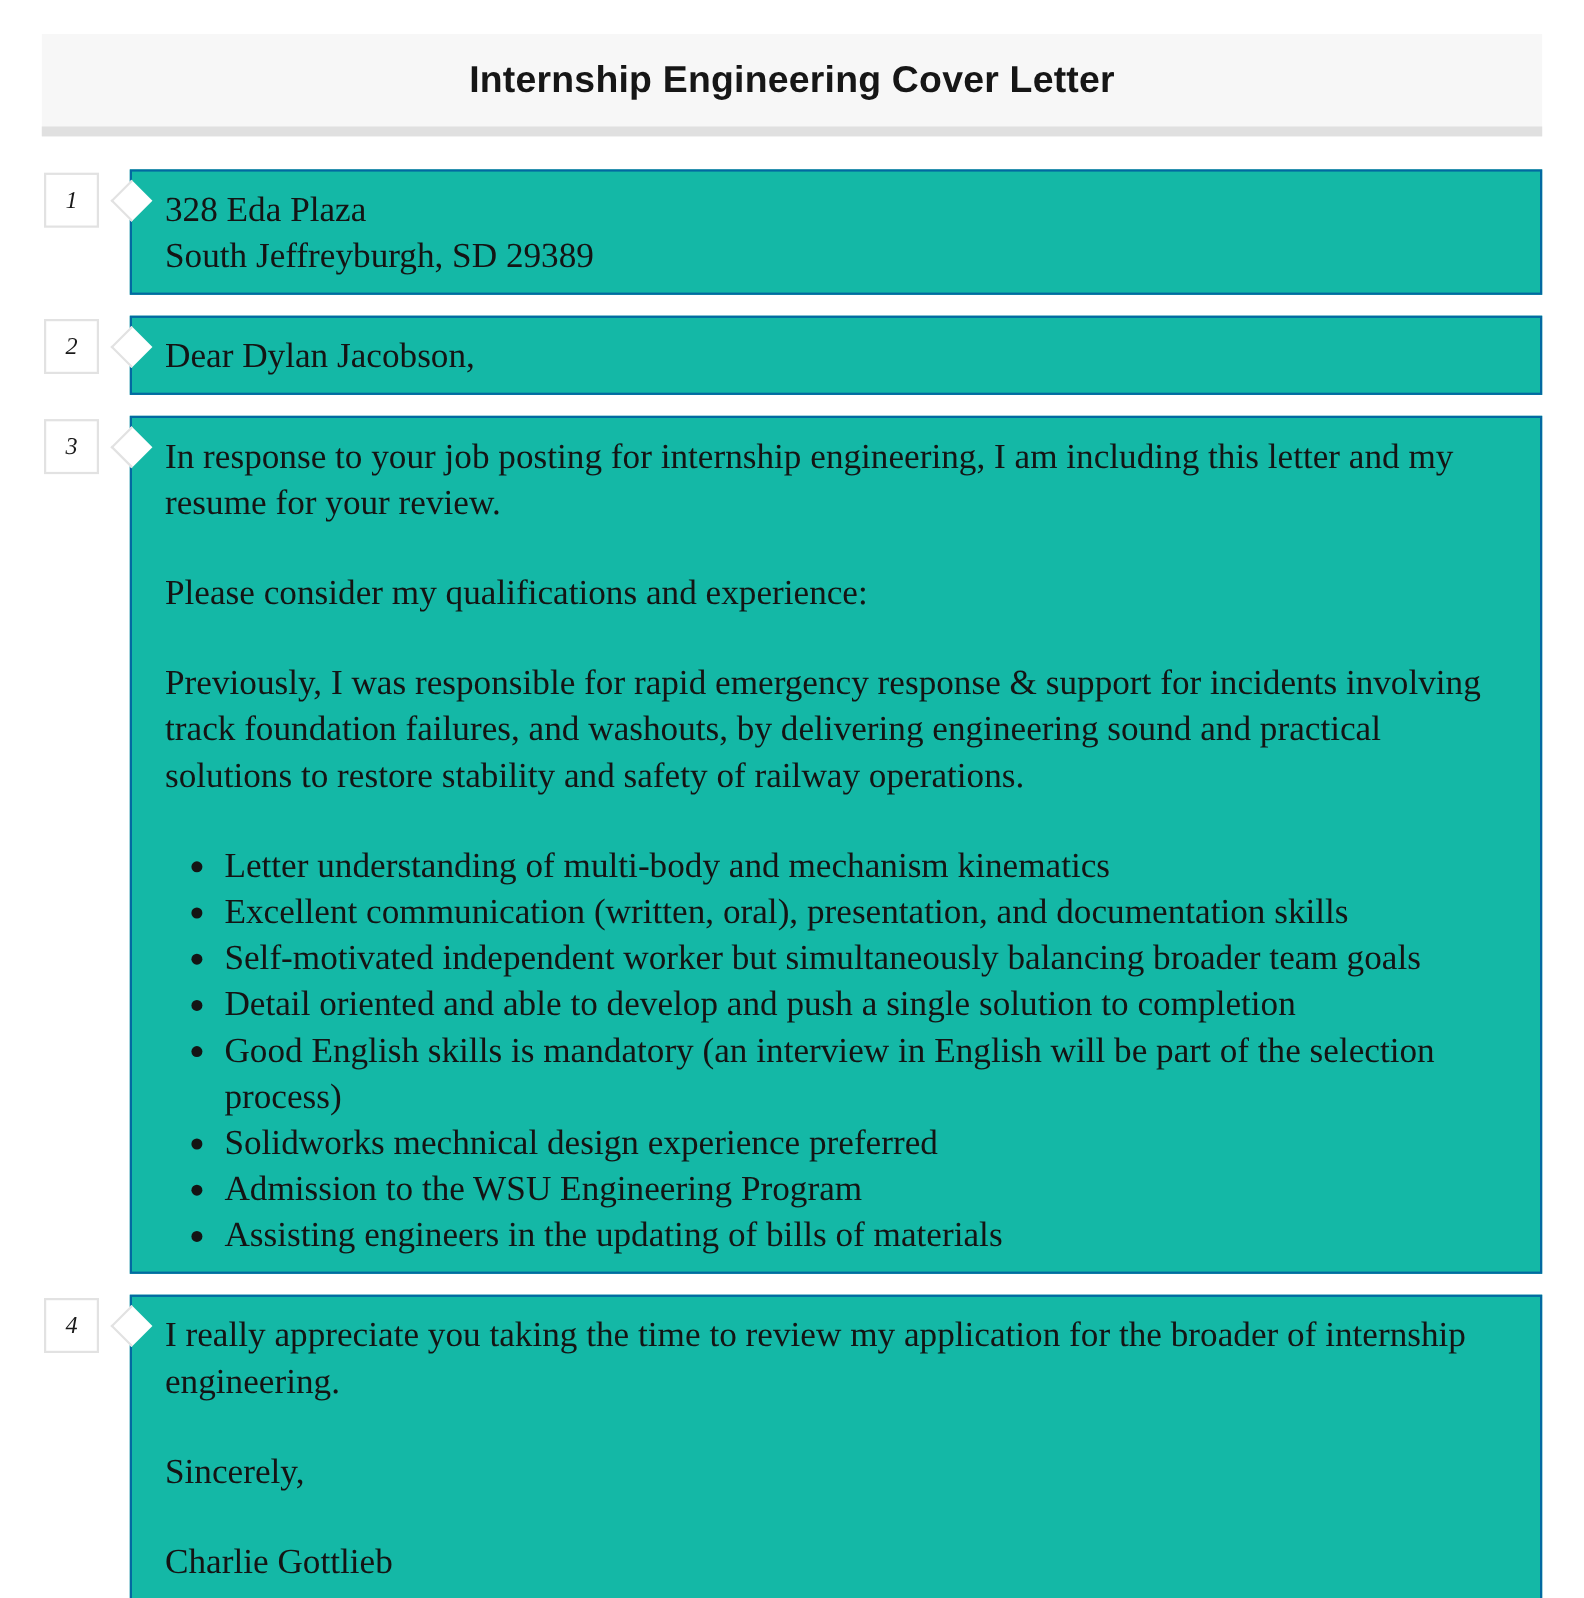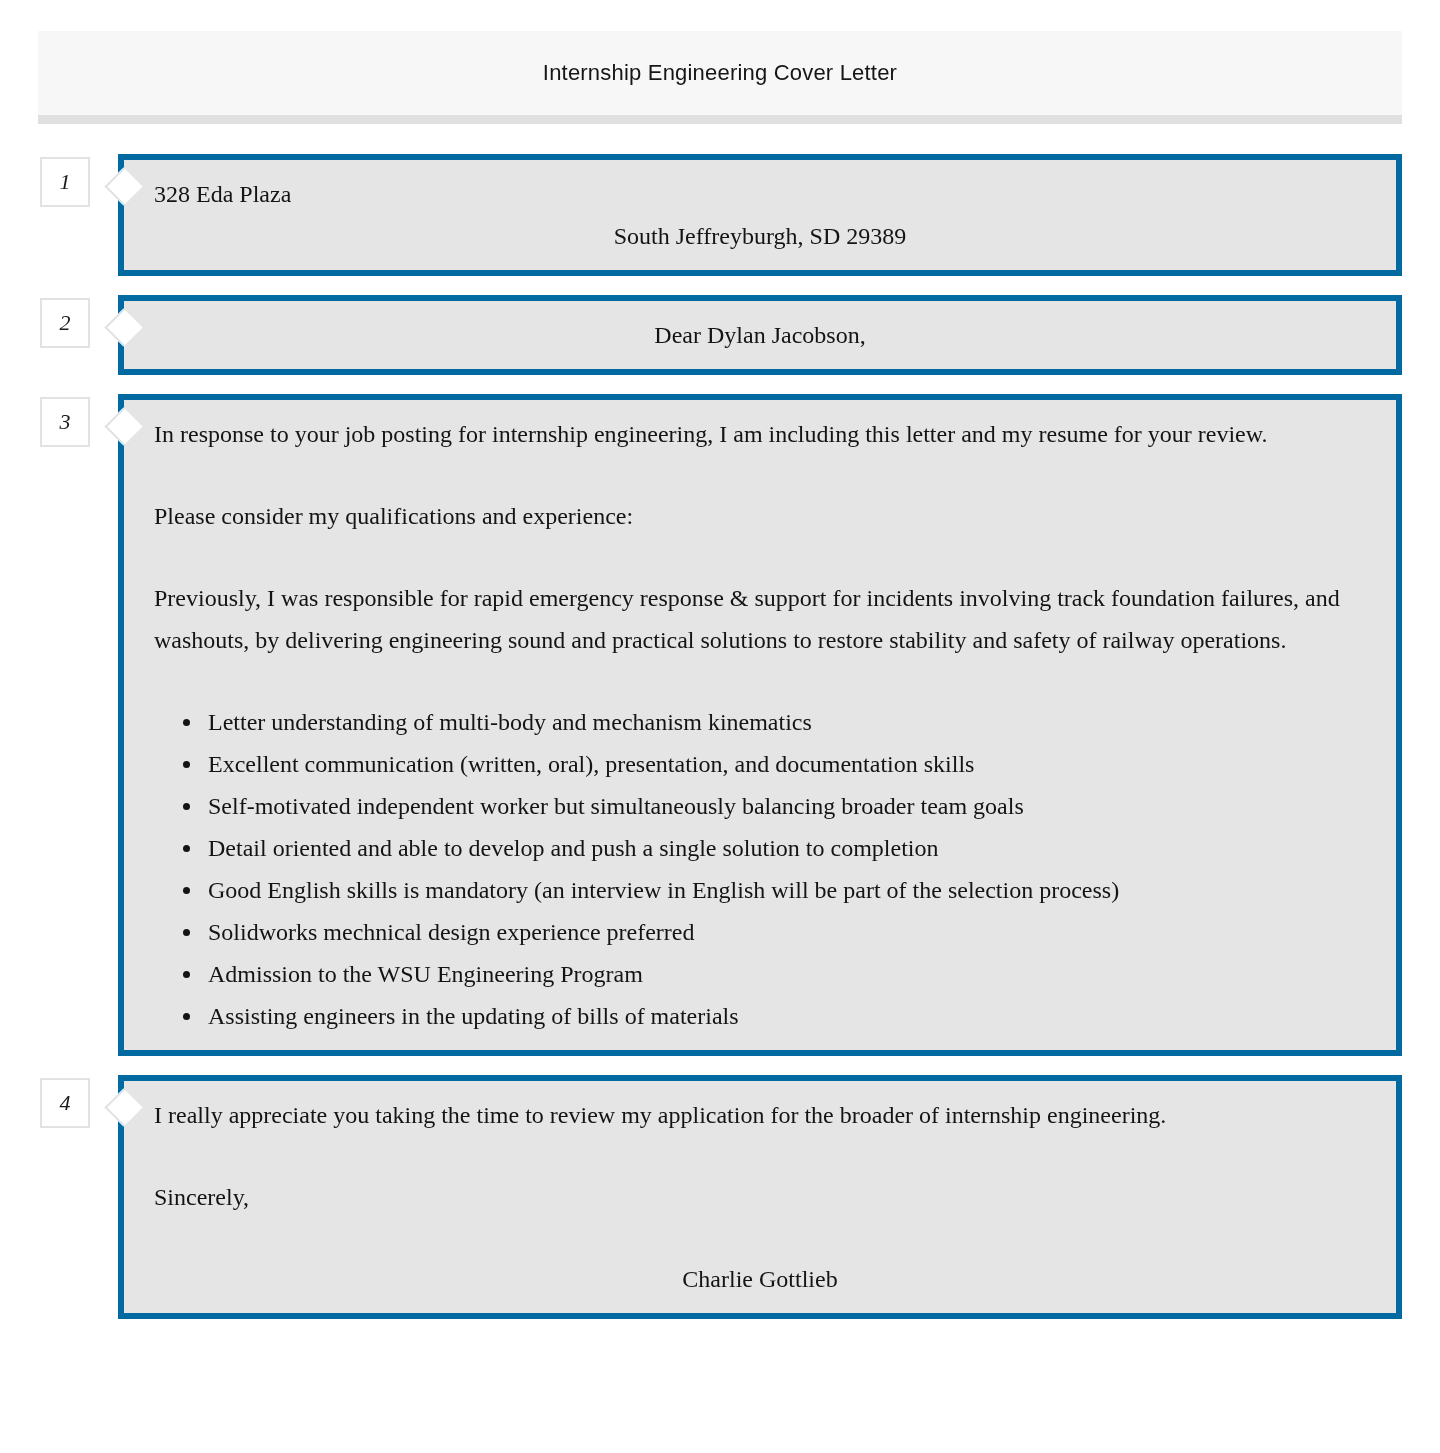--- a/index.html
+++ b/index.html
@@ -19,22 +19,22 @@
     background: #f7f7f7;
     border-bottom: 9px solid #e0e0e0;
     height: 93px;
     display: flex;
     align-items: center;
     justify-content: center;
     margin-bottom: 30px;
   }
   .doc-title {
     font-family: "Liberation Sans", sans-serif;
-    font-size: 22px;
-    font-weight: normal;
+    font-size: 34px;
+    font-weight: bold;
     margin: 0;
     color: #161616;
     letter-spacing: 0.2px;
   }
   .section {
     display: flex;
     align-items: flex-start;
     margin-bottom: 19px;
   }
   .section:last-child { margin-bottom: 0; }
@@ -48,41 +48,41 @@
     align-items: center;
     justify-content: center;
     font-style: italic;
     font-size: 22px;
     color: #1a1a1a;
     margin: 3px 28px 0 2px;
   }
   .bubble {
     position: relative;
     flex: 1 1 auto;
-    border: 6px solid #0369a1;
-    background: #e5e5e5;
+    border: 2px solid #0369a1;
+    background: #14b8a6;
     padding: 13px 30px;
-    font-size: 24px;
+    font-size: 32px;
     line-height: 42px;
   }
   .bubble::before {
     content: "";
     position: absolute;
     left: -14px;
     top: 13px;
     width: 25px;
     height: 25px;
     background: #ffffff;
     border-left: 2px solid #e2e2e2;
     border-bottom: 2px solid #e2e2e2;
     transform: rotate(45deg);
   }
   .bubble p { margin: 0 0 40px 0; position: relative; }
   .bubble p.tight { margin: 0; }
-  .bubble p:last-child { margin-bottom: 0; text-align: center; }
+  .bubble p:last-child { margin-bottom: 0; }
   .bold { font-weight: normal; }
   .bullet-list {
     margin: 40px 0 0 0;
     padding: 0 0 0 50px;
     position: relative;
   }
   .bullet-list li {
     margin: 0;
     padding-left: 4px;
     line-height: 42px;

